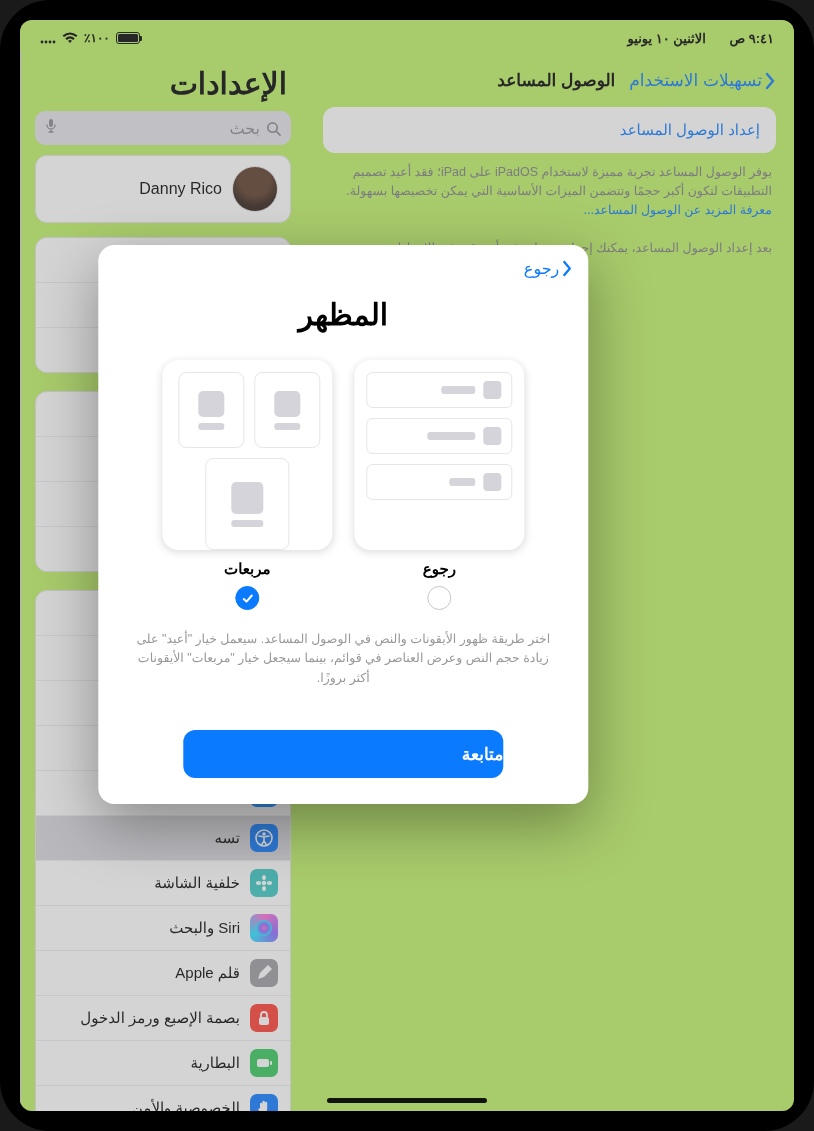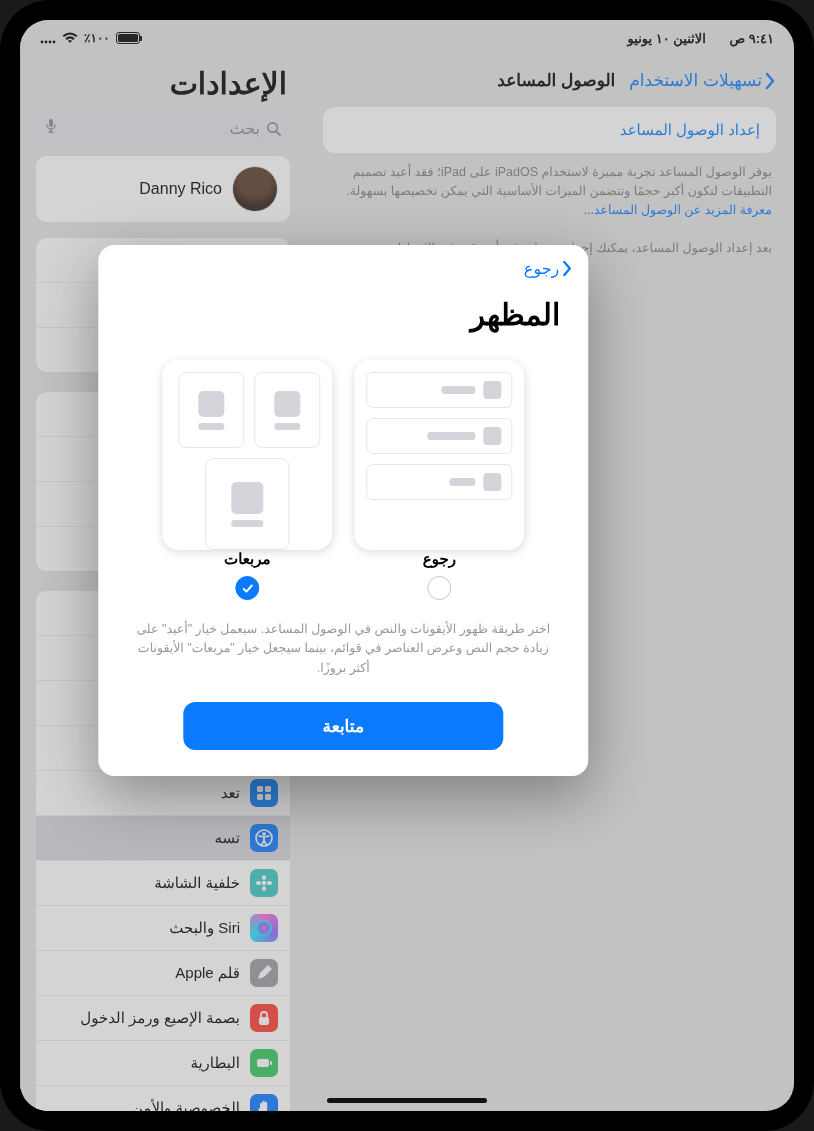--- a/index.html
+++ b/index.html
@@ -15,22 +15,22 @@
   width: 814px;
   height: 1131px;
   background: #000;
   border-radius: 50px;
   padding: 20px;
   position: relative;
 }
 .screen {
   width: 100%;
   height: 100%;
-  background: #e5e5e5;
-  border-radius: 28px;
+  background: #bef264;
+  border-radius: 12px;
   overflow: hidden;
   position: relative;
 }
 
 .status-bar {
   height: 30px;
   display: flex;
   justify-content: space-between;
   align-items: center;
   padding: 6px 20px 0;
@@ -112,21 +112,21 @@
   top: 225px; left: 50%; transform: translateX(-63%);
   width: 490px;
   background:#fff; border-radius:16px;
   box-shadow: 0 20px 60px rgba(0,0,0,0.35);
   padding: 18px 28px 26px;
 }
 .modal-back {
   color:#0a7aff; font-size:16px; display:flex; align-items:center; gap:2px;
   position:absolute; top:14px; right:16px;
 }
-.modal-title { text-align:right; font-size:30px; font-weight:700; margin-top:34px; }
+.modal-title { text-align:center; font-size:30px; font-weight:700; margin-top:34px; }
 .options { display:flex; gap:22px; justify-content:center; margin-top:28px; }
 .opt { width:170px; text-align:center; }
 .opt-preview {
   width:170px; height:190px; border-radius:16px; background:#fff;
   box-shadow: 0 2px 8px rgba(0,0,0,0.15);
   padding:12px; display:flex; flex-direction:column; gap:10px;
 }
 .opt-preview.rows .line {
   height:36px; border:1px solid #e6e6ea; border-radius:6px;
   display:flex; align-items:center; gap:8px; padding:0 10px;
@@ -135,32 +135,32 @@
 .opt-preview.rows .bar { height:8px; background:#d4d4da; border-radius:3px; flex:0 0 auto; }
 .opt-preview.grid { flex-direction:row; flex-wrap:wrap; gap:10px; align-content:flex-start; }
 .tile {
   border:1px solid #e6e6ea; border-radius:8px;
   display:flex; flex-direction:column; align-items:center; justify-content:center; gap:6px;
 }
 .tile .sq { width:26px; height:26px; background:#d4d4da; border-radius:5px; }
 .tile .lab { width:26px; height:7px; background:#d4d4da; border-radius:3px; }
 .tile.sm { width:66px; height:76px; }
 .tile.lg { width:84px; height:92px; }
-.opt-label { font-size:15px; font-weight:600; }
+.opt-label { margin-top:10px; font-size:15px; font-weight:600; }
 .opt-radio {
   margin:8px auto 0; width:24px; height:24px; border-radius:50%;
   border:1.5px solid #c6c6cc; display:flex; align-items:center; justify-content:center;
 }
 .opt-radio.checked { background:#0a7aff; border-color:#0a7aff; color:#fff; }
 .opt-radio.checked svg { display:block; }
 .modal-help { font-size:12.5px; color:#98989d; text-align:center; line-height:1.55; margin-top:20px; padding:0 6px; }
 .continue {
-  margin-top:24px; width:100%; max-width:320px; margin-right:auto; margin-left:auto;
+  margin-top:42px; width:100%; max-width:320px; margin-right:auto; margin-left:auto;
   display:block; background:#0a7aff; color:#fff; border:0; border-radius:12px;
-  height:48px; font-size:17px; font-weight:600;
+  height:48px; font-size:17px; font-weight:600;text-align:right;
 }
 .home-indicator {
   position:absolute; bottom:8px; left:50%; transform:translateX(-50%);
   width:160px; height:5px; background:#000; border-radius:3px; opacity:.9;
 }
 .cutoff { overflow:hidden; }
 </style>
 </head>
 <body>
 

